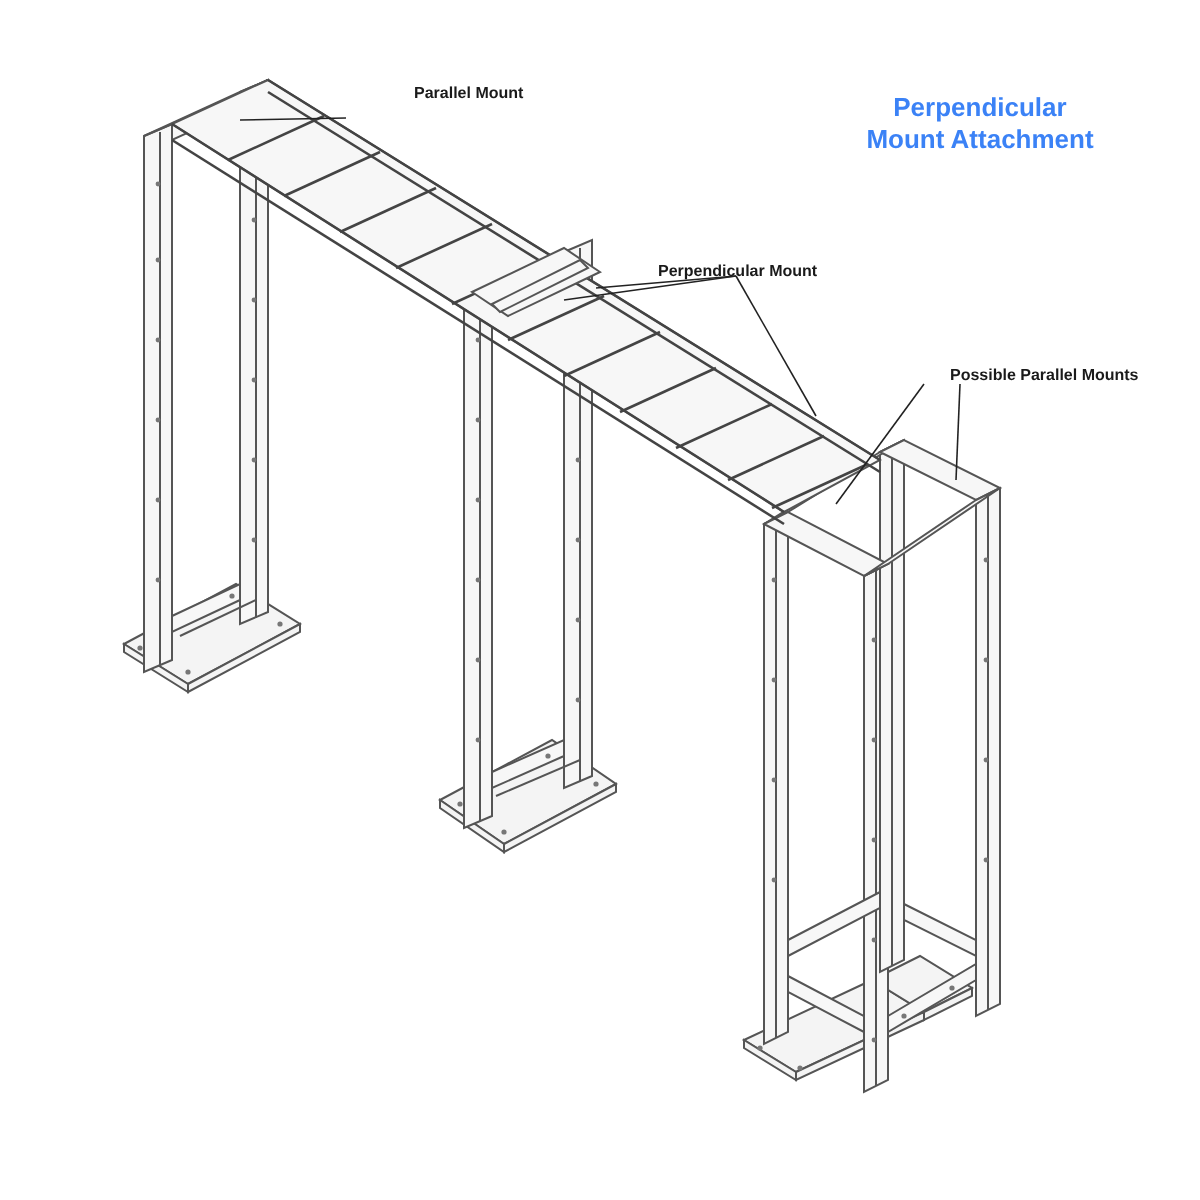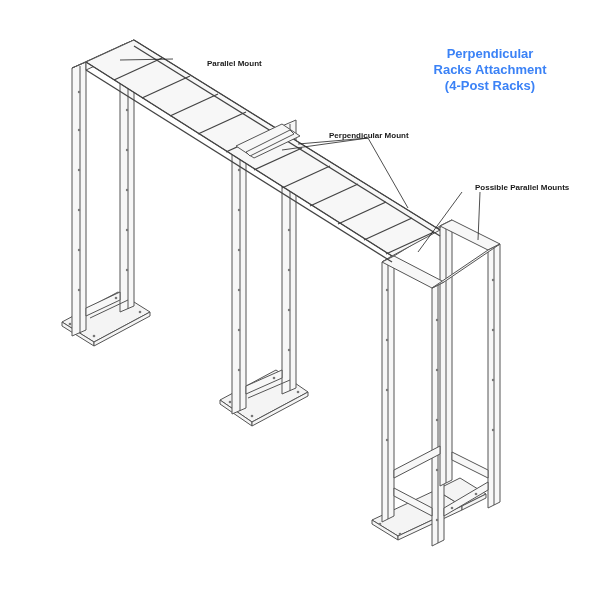--- a/index.html
+++ b/index.html
@@ -6,21 +6,21 @@
     body { width: 600px; height: 600px; position: relative; overflow: hidden; font-family: "Liberation Sans", sans-serif; }
     #diagram { position: absolute; left: 0; top: 0; width: 600px; height: 600px; }
     .title {
       position: absolute; left: 400px; top: 46px; width: 180px;
       text-align: center; font-weight: bold; font-size: 13px; line-height: 16px; color: #3b82f6;
     }
     .title div { white-space: nowrap; }
     .callout {
       position: absolute; font-weight: bold; font-size: 8px; color: #1a1a1a; white-space: nowrap;
     }
-    #callout-parallel { left: 175px; top: 59px; padding-left: 32px; }
+    #callout-parallel { left: 175px; top: 42px; padding-left: 32px; }
     #callout-perp { left: 329px; top: 131px; }
     #callout-possible { left: 430px; top: 183px; padding-left: 45px; }
     svg .ln { stroke: #555; stroke-width: 1; fill: none; }
     svg .ln2 { stroke: #444; stroke-width: 1.3; fill: none; }
     svg .plate { stroke: #555; stroke-width: 1; fill: #f4f4f4; }
     svg .post { stroke: #555; stroke-width: 1; fill: #f7f7f7; }
     svg .leader { stroke: #222; stroke-width: 0.8; fill: none; }
     svg .hole { fill: #777; }
   </style>
 </head>
@@ -175,20 +175,19 @@
       <line class="leader" x1="298" y1="144" x2="368" y2="138"></line>
       <line class="leader" x1="282" y1="150" x2="368" y2="138"></line>
       <line class="leader" x1="368" y1="138" x2="408" y2="208"></line>
       <line class="leader" x1="462" y1="192" x2="418" y2="252"></line>
       <line class="leader" x1="480" y1="192" x2="478" y2="240"></line>
     </g>
   </svg>
 
   <div class="title">
     <div>Perpendicular</div>
-    <div>Racks Attachment</div>
-    <div>(4-Post Racks)</div>
+    <div>Mount Attachment</div>
   </div>
 
   <div class="callout" id="callout-parallel">Parallel Mount</div>
   <div class="callout" id="callout-perp">Perpendicular Mount</div>
   <div class="callout" id="callout-possible">Possible Parallel Mounts</div>
 </div>
 
 </body></html>

